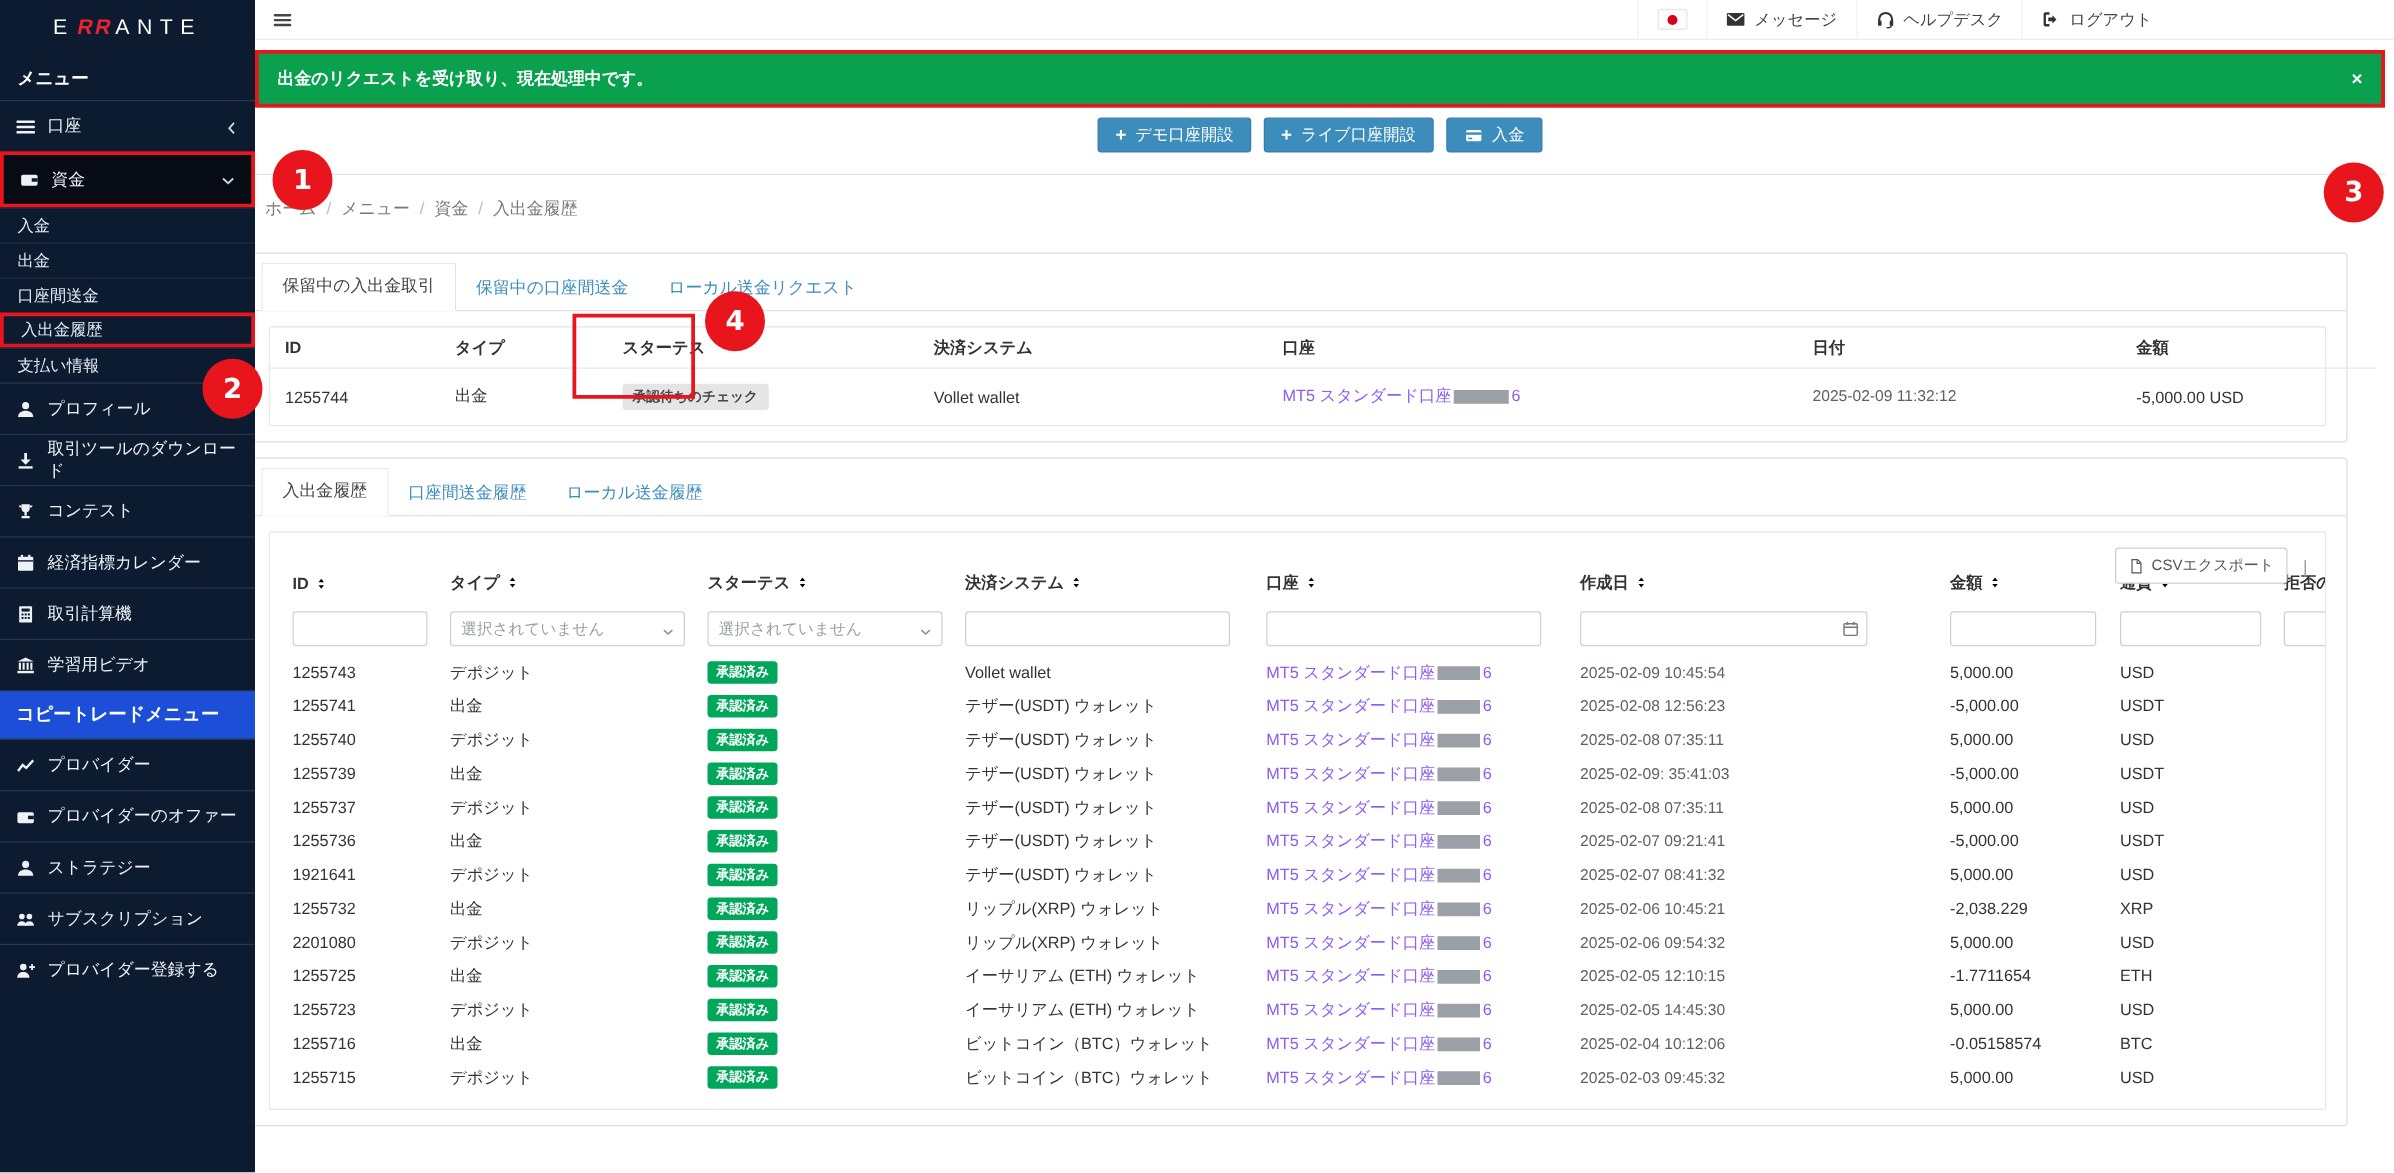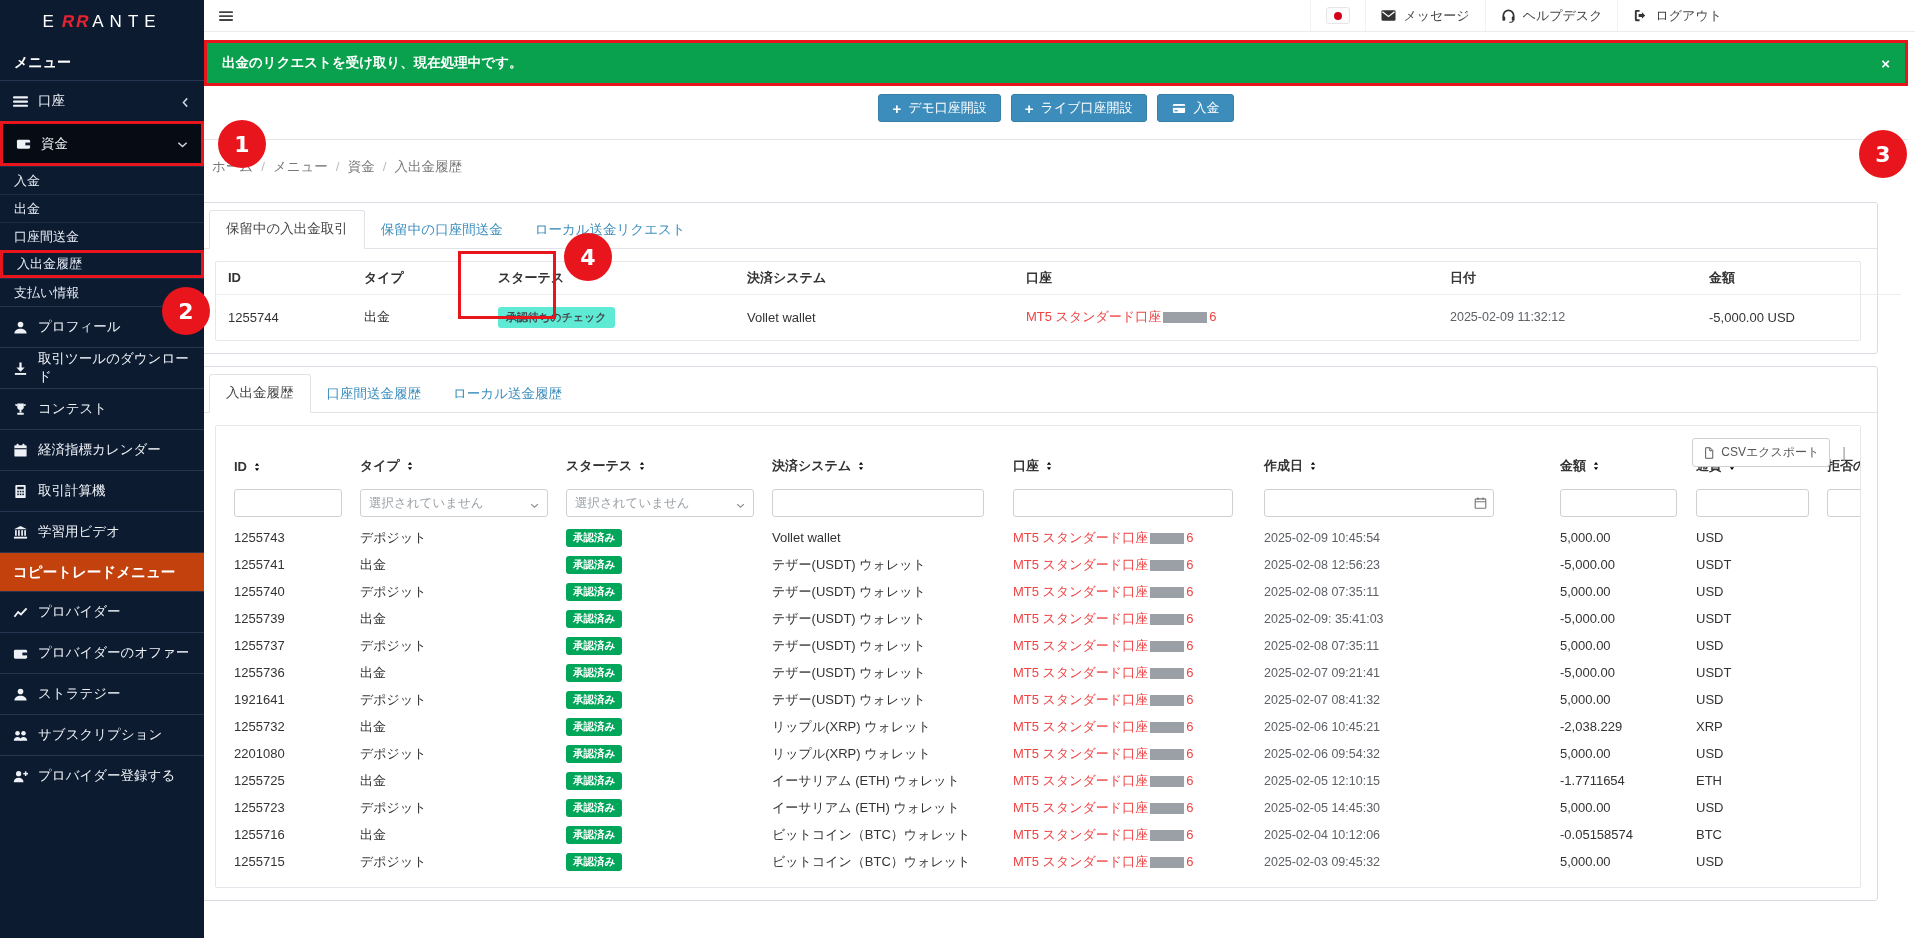--- a/index.html
+++ b/index.html
@@ -14,21 +14,21 @@
   .sidebar{position:absolute;left:0;top:0;width:204px;height:938px;background:#0d1b30;color:#eef2f7;z-index:5;}
   .logo-row{height:44px;display:flex;align-items:center;justify-content:center;font-size:17px;letter-spacing:6px;color:#fff;cursor:pointer;}
   .logo-row .rr{color:#e82330;font-weight:bold;transform:skewX(-12deg);display:inline-block;letter-spacing:2px;margin:0 2px;}
   .side-header{height:36px;line-height:36px;padding:0 14px;font-size:14px;font-weight:bold;color:#fff;}
   .side-item{height:40px;display:flex;align-items:center;gap:10px;padding:0 13px;font-size:13.5px;border-top:1px solid #273550;cursor:pointer;}
   .side-item .grow{flex:1;}
   .chev{margin-left:auto;width:11px;height:11px;color:#cdd5e0;}
   .funds-item{background:#060b14;border:3px solid #e9151d;height:45px;box-sizing:border-box;}
   .sub-item{height:28px;line-height:28px;padding:0 14px;font-size:13px;color:#e4eaf3;border-top:1px solid #1e2d47;cursor:pointer;box-sizing:border-box;}
   .sub-item.annot{border:3px solid #e9151d;line-height:21px;}
-  .copy-header{background:#c2410c;height:38px;line-height:38px;padding:0 13px;font-size:14.5px;font-weight:bold;color:#fff;border-top:1px solid #273550;}
+  .copy-header{background:#1d4ed8;height:38px;line-height:38px;padding:0 13px;font-size:14.5px;font-weight:bold;color:#fff;border-top:1px solid #273550;}
 
   
   .topbar{position:absolute;left:204px;top:0;width:1711px;height:32px;background:#fff;display:flex;align-items:center;padding-left:14px;box-sizing:border-box;border-bottom:1px solid #ececec;}
   .hamb{color:#444;width:16px;height:14px;cursor:pointer;}
   .top-right{margin-left:auto;margin-right:178px;display:flex;align-items:flex-start;height:100%;}
   .top-link{display:flex;align-items:center;gap:7px;padding:0 15px;height:100%;font-size:13px;color:#454545;border-left:1px solid #f2f2f2;cursor:pointer;text-decoration:none;}
   .top-link .icn{color:#333;}
   .flag{width:22px;height:15px;background:#fcfcfc;border:1px solid #e6e6e6;border-radius:3px;position:relative;}
   .flag::after{content:"";position:absolute;inset:0;margin:auto;width:8px;height:8px;border-radius:50%;background:#d6001c;}
 
@@ -65,23 +65,23 @@
   .ptable th{font-weight:bold;color:#333;}
   .ptable tbody tr{height:46px;}
   .ptable th:nth-child(1){width:112px;}
   .ptable th:nth-child(2){width:110px;}
   .ptable th:nth-child(3){width:225px;}
   .ptable th:nth-child(4){width:255px;}
   .ptable th:nth-child(5){width:400px;}
   .ptable th:nth-child(6){width:235px;}
   .ptable th:nth-child(7){width:180px;}
   .badge{display:inline-block;border-radius:3px;font-weight:bold;}
-  .badge.gray{background:#5eead4;color:#42494f;font-size:11px;padding:3px 8px;}
+  .badge.gray{background:#e5e5e5;color:#42494f;font-size:11px;padding:3px 8px;}
   .badge.green{background:#00a65a;color:#fff;font-size:10.5px;padding:2px 7px;}
-  .acct{color:#ef4444;text-decoration:none;cursor:pointer;}
+  .acct{color:#8b5cf6;text-decoration:none;cursor:pointer;}
   .redact{display:inline-block;width:34px;height:11px;background:#9aa0a6;vertical-align:middle;margin:0 2px;}
   .redact.wide{width:44px;}
   .cell-act{text-align:right !important;}
 
   
   .inner-card{margin:12px 16px;border:1px solid #e4e7ec;border-radius:2px;padding:12px 16px;position:relative;overflow:hidden;}
   .count-label{font-size:14px;font-weight:bold;color:#333;}
   .csv-wrap{position:absolute;top:12px;right:14px;display:flex;align-items:center;gap:12px;}
   .btn-csv{border:1px solid #cfcfcf;background:#fff;border-radius:3px;padding:5px 10px;font-size:12px;color:#555;display:flex;align-items:center;gap:6px;cursor:pointer;font-family:inherit;}
   .btn-csv .icn{width:12px;height:14px;color:#555;}

